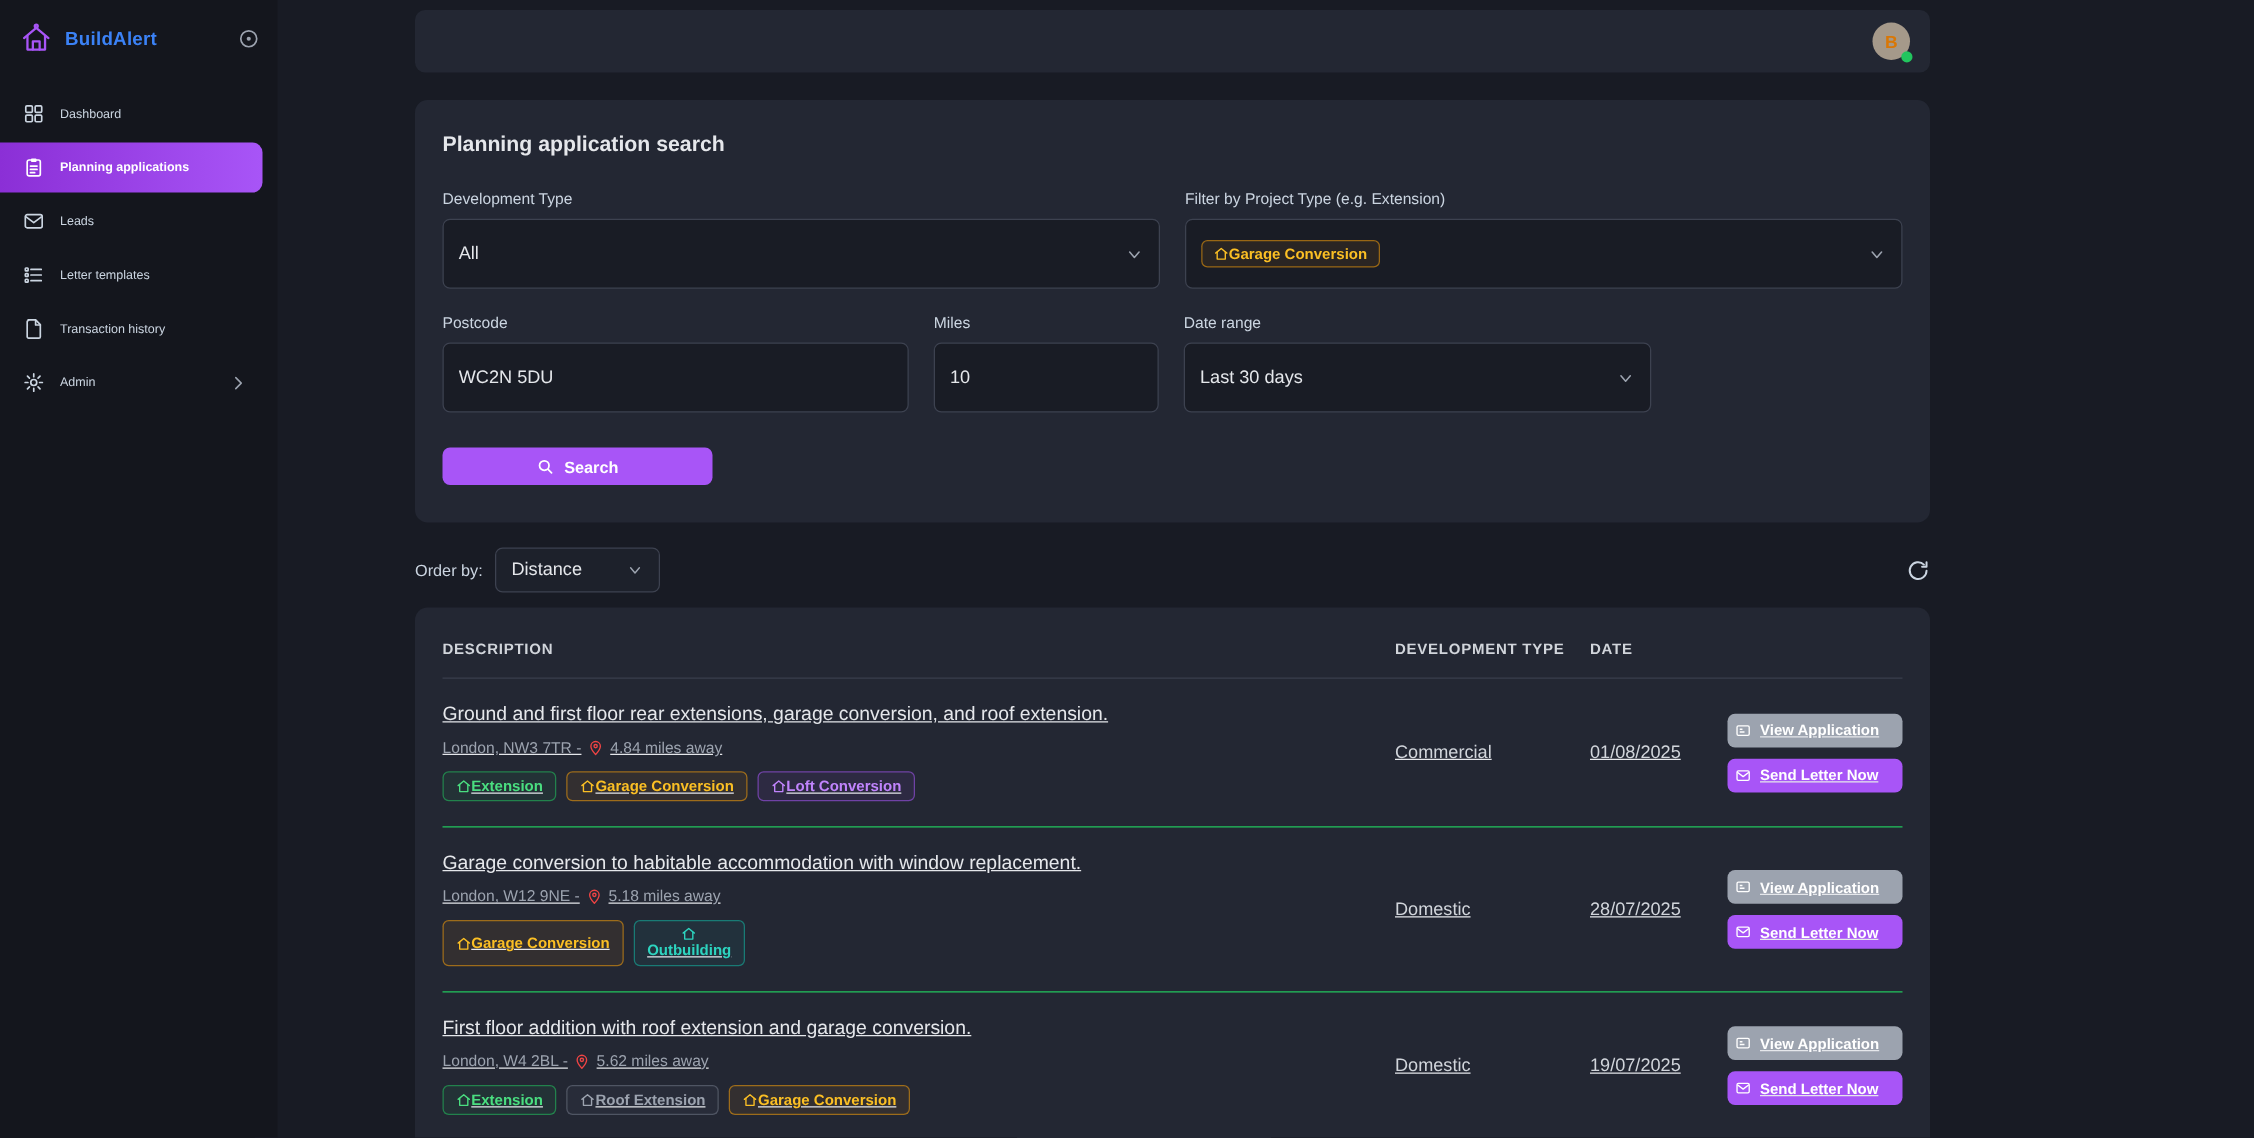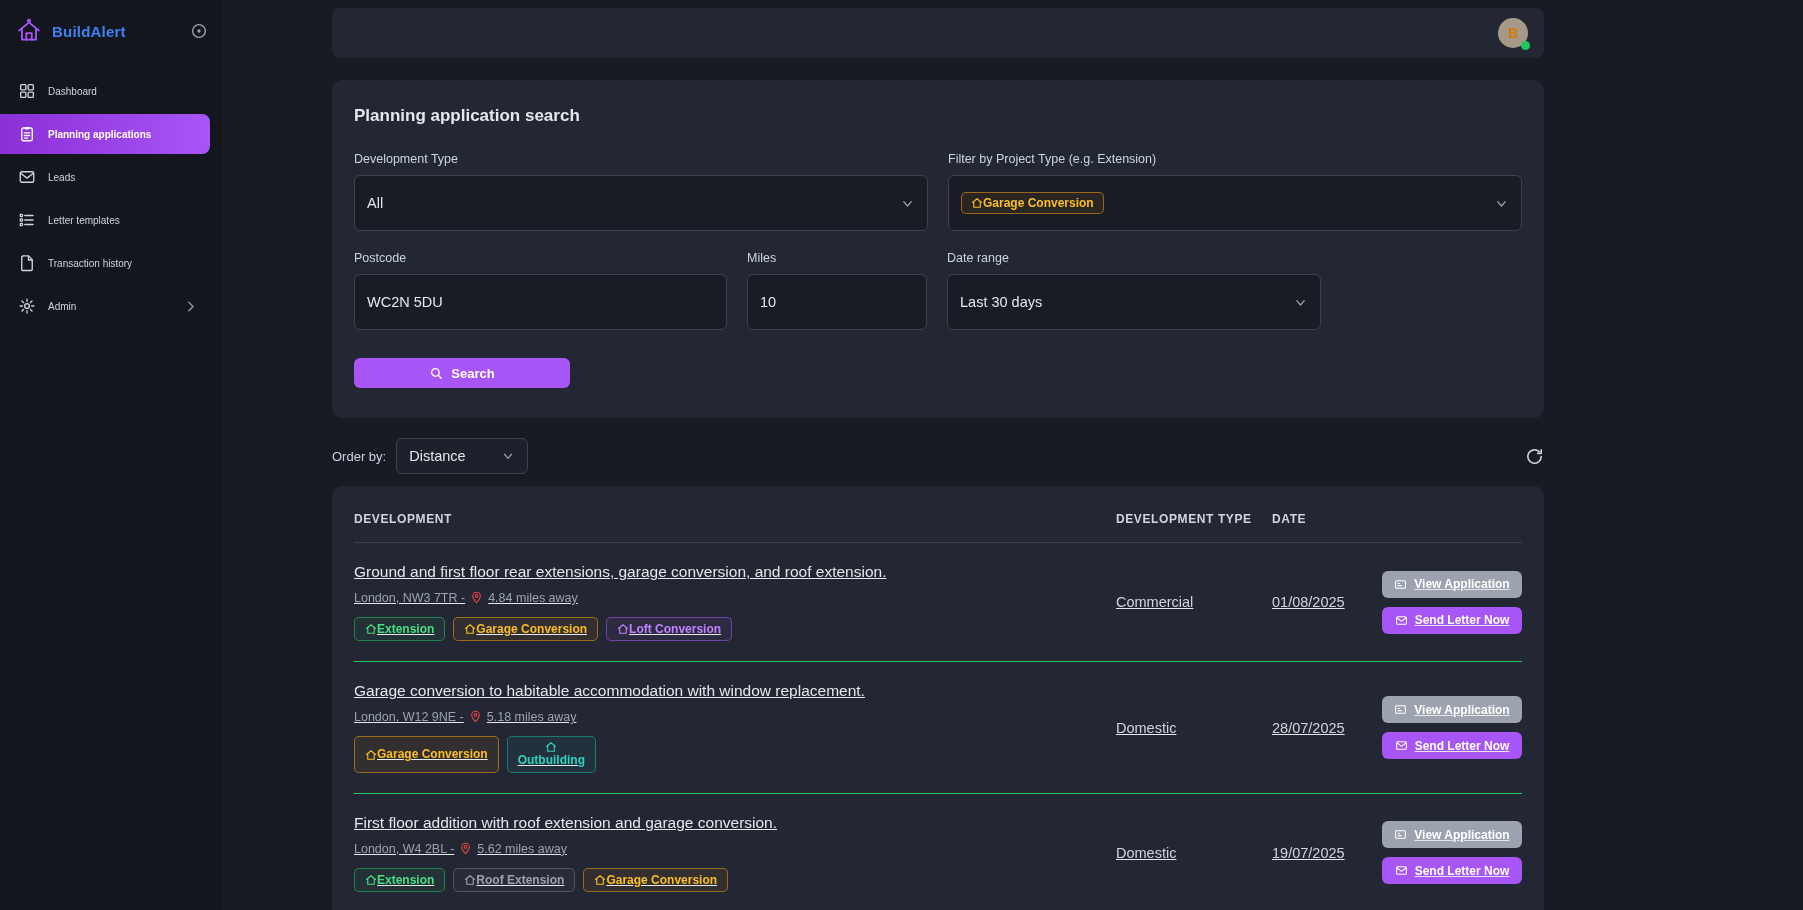--- a/index.html
+++ b/index.html
@@ -83,39 +83,39 @@
   .thead {
     display:grid; grid-template-columns:1fr 156px 110px 140px;
     padding:26px 0 16px; border-bottom:1px solid #3a3f4d;
     font-size:12px; font-weight:700; letter-spacing:.6px; color:#d1d5db;
   }
   .trow {
     display:grid; grid-template-columns:1fr 156px 110px 140px;
     align-items:center; padding:20px 0; border-bottom:1px solid #22c55e;text-decoration:underline;
   }
   .row-title { font-size:15.5px; color:#e5e7eb; }
-  .row-loc { margin-top:10px; font-size:12.5px; color:#9ca3af; display:flex; align-items:flex-start; gap:5px; }
+  .row-loc { margin-top:10px; font-size:12.5px; color:#9ca3af; display:flex; align-items:flex-end; gap:5px; }
   .pin { color:#ef4444; display:flex; }
   .row-tags { margin-top:12px; display:flex; gap:8px; }
   .tag {
     display:inline-flex; align-items:center; gap:0; padding:4px 10px;
     border-radius:5px; font-size:12px; font-weight:700; border:1px solid; line-height:1.2;
   }
   .tag-green  { color:#4ade80; border-color:rgba(34,197,94,.55);  background:rgba(34,197,94,.08); }
   .tag-orange { color:#fbbf24; border-color:rgba(245,158,11,.55); background:rgba(245,158,11,.08); }
   .tag-purple { color:#c084fc; border-color:rgba(168,85,247,.55); background:rgba(168,85,247,.08); }
   .tag-teal   { color:#2dd4bf; border-color:rgba(20,184,166,.55); background:rgba(20,184,166,.08);flex-direction:column; }
   .tag-gray   { color:#9ca3af; border-color:rgba(107,114,128,.6); background:rgba(107,114,128,.08); }
   .select-tag { padding:3px 9px; }
   .cell-type, .cell-date { font-size:14.5px; color:#d1d5db; }
   .cell-actions { display:flex; flex-direction:column; gap:9px; }
   .act-btn {
     width:140px; height:27px; border:none; border-radius:6px; color:#fff;
     font-size:12px; font-weight:700; display:flex; align-items:center;
-    justify-content:center; gap:7px; cursor:pointer;
+    gap:7px; cursor:pointer;
     font-family:"Liberation Sans", sans-serif;
   }
   .btn-view { background:#9ca3af; }
   .btn-send { background:#a855f7; }
 </style>
 </head>
 <body>
 
 <aside class="sidebar">
   <div class="logo-row">
@@ -302,21 +302,21 @@
       <span class="refresh-btn">
         <svg width="19" height="19" viewBox="0 0 24 24" fill="none" stroke="currentColor" stroke-width="2" stroke-linecap="round" stroke-linejoin="round">
           <path d="M20.5 12a8.5 8.5 0 1 1-2.6-6.1"></path>
             <polyline points="20.5 3.5 20.5 8 16 8"></polyline>
         </svg>
       </span>
     </div>
 
     <section class="table-card">
       <div class="thead">
-        <span>DEVELOPMENT</span>
+        <span>DESCRIPTION</span>
         <span>DEVELOPMENT TYPE</span>
         <span>DATE</span>
         <span></span>
       </div>
       <div>
           <div class="trow">
             <div>
               <div class="row-title">Ground and first floor rear extensions, garage conversion, and roof extension.</div>
               <div class="row-loc">
                 <span>London, NW3 7TR -</span>

